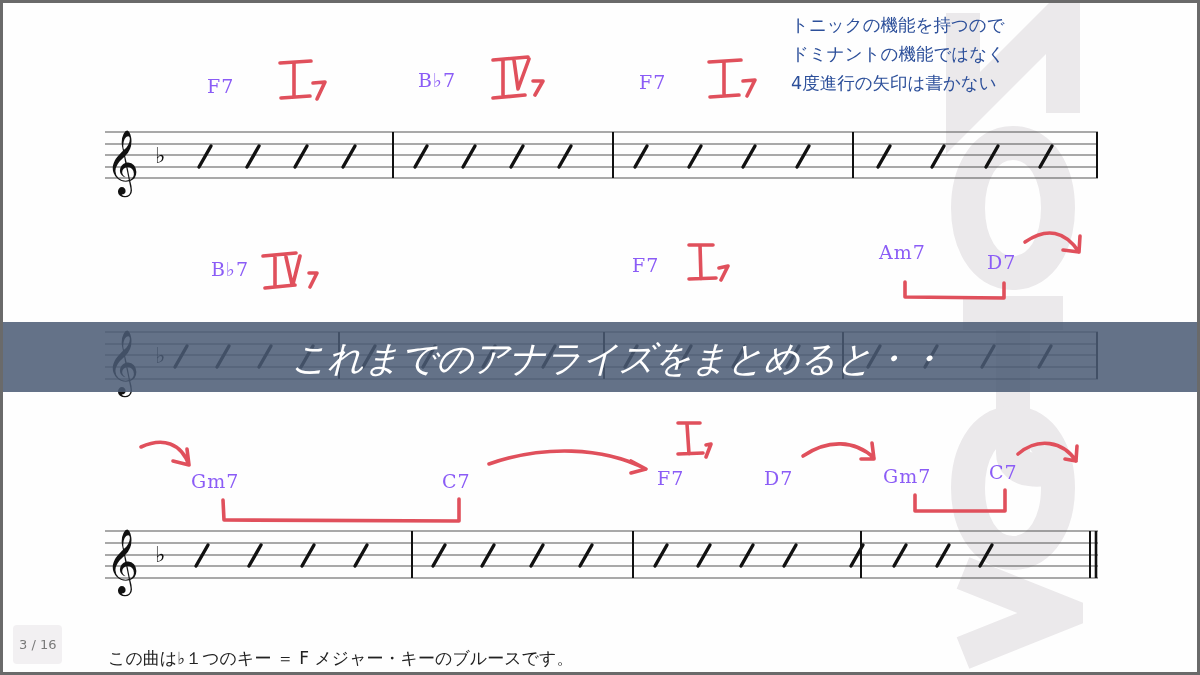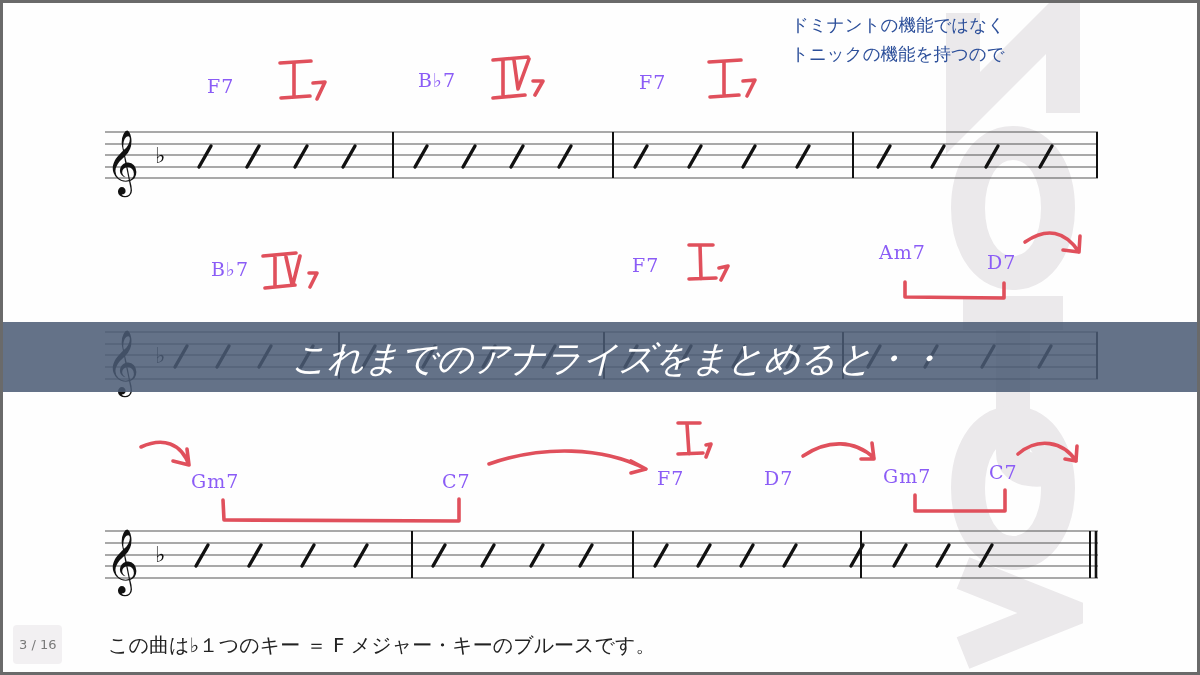--- a/index.html
+++ b/index.html
@@ -5,21 +5,21 @@
   html, body { margin:0; padding:0; }
   body { width:1200px; height:675px; position:relative; overflow:hidden; background:#6a6a6a; font-family:"DejaVu Sans", sans-serif; }
   .page { position:absolute; left:3px; top:3px; width:1194px; height:669px; background:#fefefe; overflow:hidden; }
   .watermark { position:absolute; left:940px; top:-10px; width:140px; height:700px; pointer-events:none; }
   .chord { position:absolute; font-family:"DejaVu Serif", serif; font-size:19px; color:#8b5cf6; letter-spacing:1px; white-space:nowrap; }
   .staff-svg { position:absolute; left:0; top:0; }
   .note-box { position:absolute; left:788px; top:8px; font-size:17.5px; line-height:29px; color:#2c4f9a; white-space:nowrap; }
   .banner { position:absolute; left:0; top:319px; width:1194px; height:70px; background:rgba(74,91,116,0.86); }
   .banner-text { position:absolute; left:288px; top:332px; font-size:36px; color:#ffffff; white-space:nowrap; letter-spacing:-0.5px;font-style:italic; }
   .page-num { position:absolute; left:10px; top:622px; padding:12px 6px; background:#f2f0f2; border-radius:4px; font-size:13px; color:#7a7a7a; }
-  .caption { position:absolute; left:105px; top:629px; font-size:20px; color:#222; white-space:nowrap; }
+  .caption { position:absolute; left:105px; top:644px; font-size:17px; color:#222; white-space:nowrap; }
 </style>
 </head>
 <body>
 
 <div class="page">
 
   <svg class="watermark" viewBox="0 0 140 700">
     <g fill="none" stroke="#ebe9eb" stroke-width="34">
       <path d="M20 20 L20 120 L120 20 L120 120"></path>
       <path d="M70 150 C10 150 10 280 70 280 C130 280 130 150 70 150 Z"></path>
@@ -187,22 +187,23 @@
   <span class="chord" style="left:984px; top:248px;">D7</span>
 
   <span class="chord" style="left:188px; top:467px;">Gm7</span>
   <span class="chord" style="left:439px; top:467px;">C7</span>
   <span class="chord" style="left:654px; top:464px;">F7</span>
   <span class="chord" style="left:761px; top:464px;">D7</span>
   <span class="chord" style="left:880px; top:462px;">Gm7</span>
   <span class="chord" style="left:986px; top:458px;">C7</span>
 
   <div class="note-box">
+    <div>トニックの機能を持つので</div>
     <div>ドミナントの機能ではなく</div>
-    <div>トニックの機能を持つので</div>
+    <div>4度進行の矢印は書かない</div>
   </div>
 
   <div class="banner"></div>
   <div class="banner-text">これまでのアナライズをまとめると・・</div>
 
   <div class="page-num">3 / 16</div>
   <div class="caption">この曲は♭１つのキー ＝ F メジャー・キーのブルースです。</div>
 </div>
 
 </body></html>

